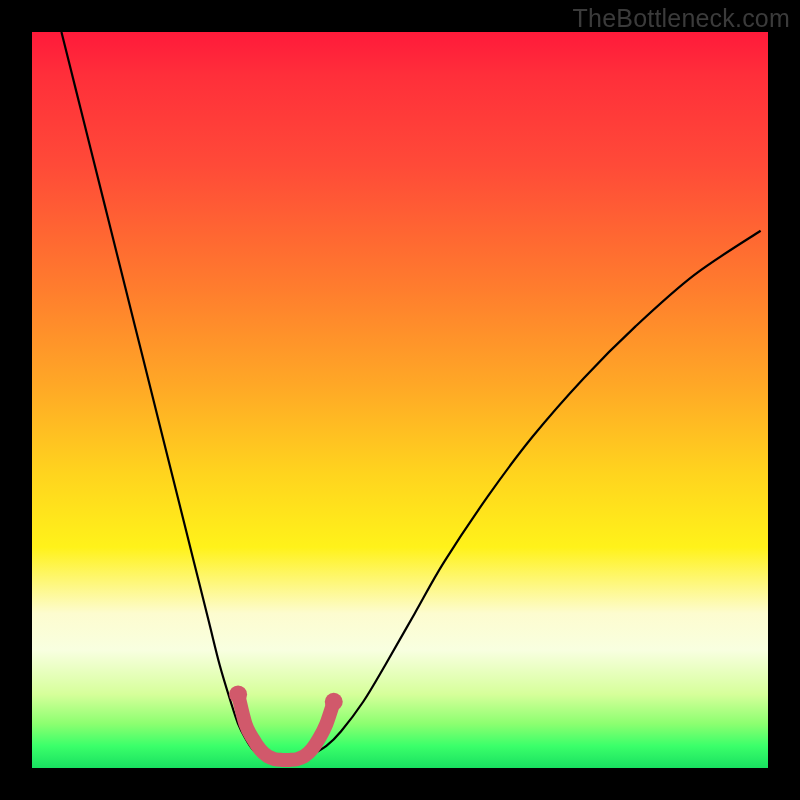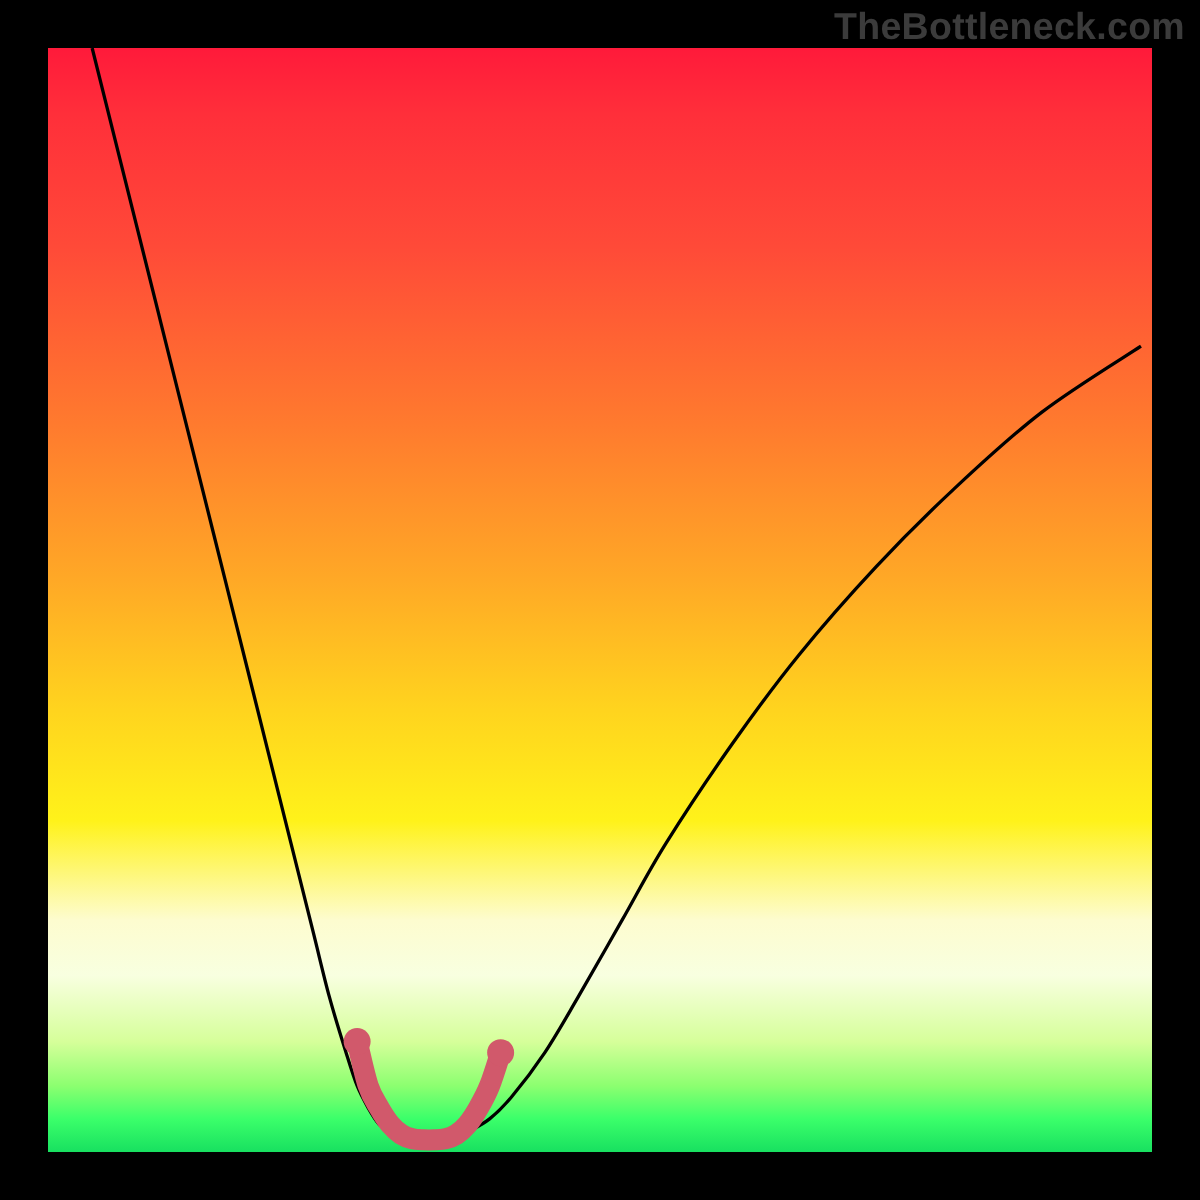--- a/index.html
+++ b/index.html
@@ -42,21 +42,21 @@
       #3bff6a 97%,
       #18e060 100%
     );
   }
   .watermark {
     position: absolute;
     top: 4px;
     right: 10px;
     color: #3b3b3b;
     font-size: 25px;
-    font-weight: 700;
+    font-weight: 400;
     letter-spacing: 0.2px;
     user-select: none;
   }
   svg.overlay {
     position: absolute;
     left: 0;
     top: 0;
     width: 736px;
     height: 736px;
   }

